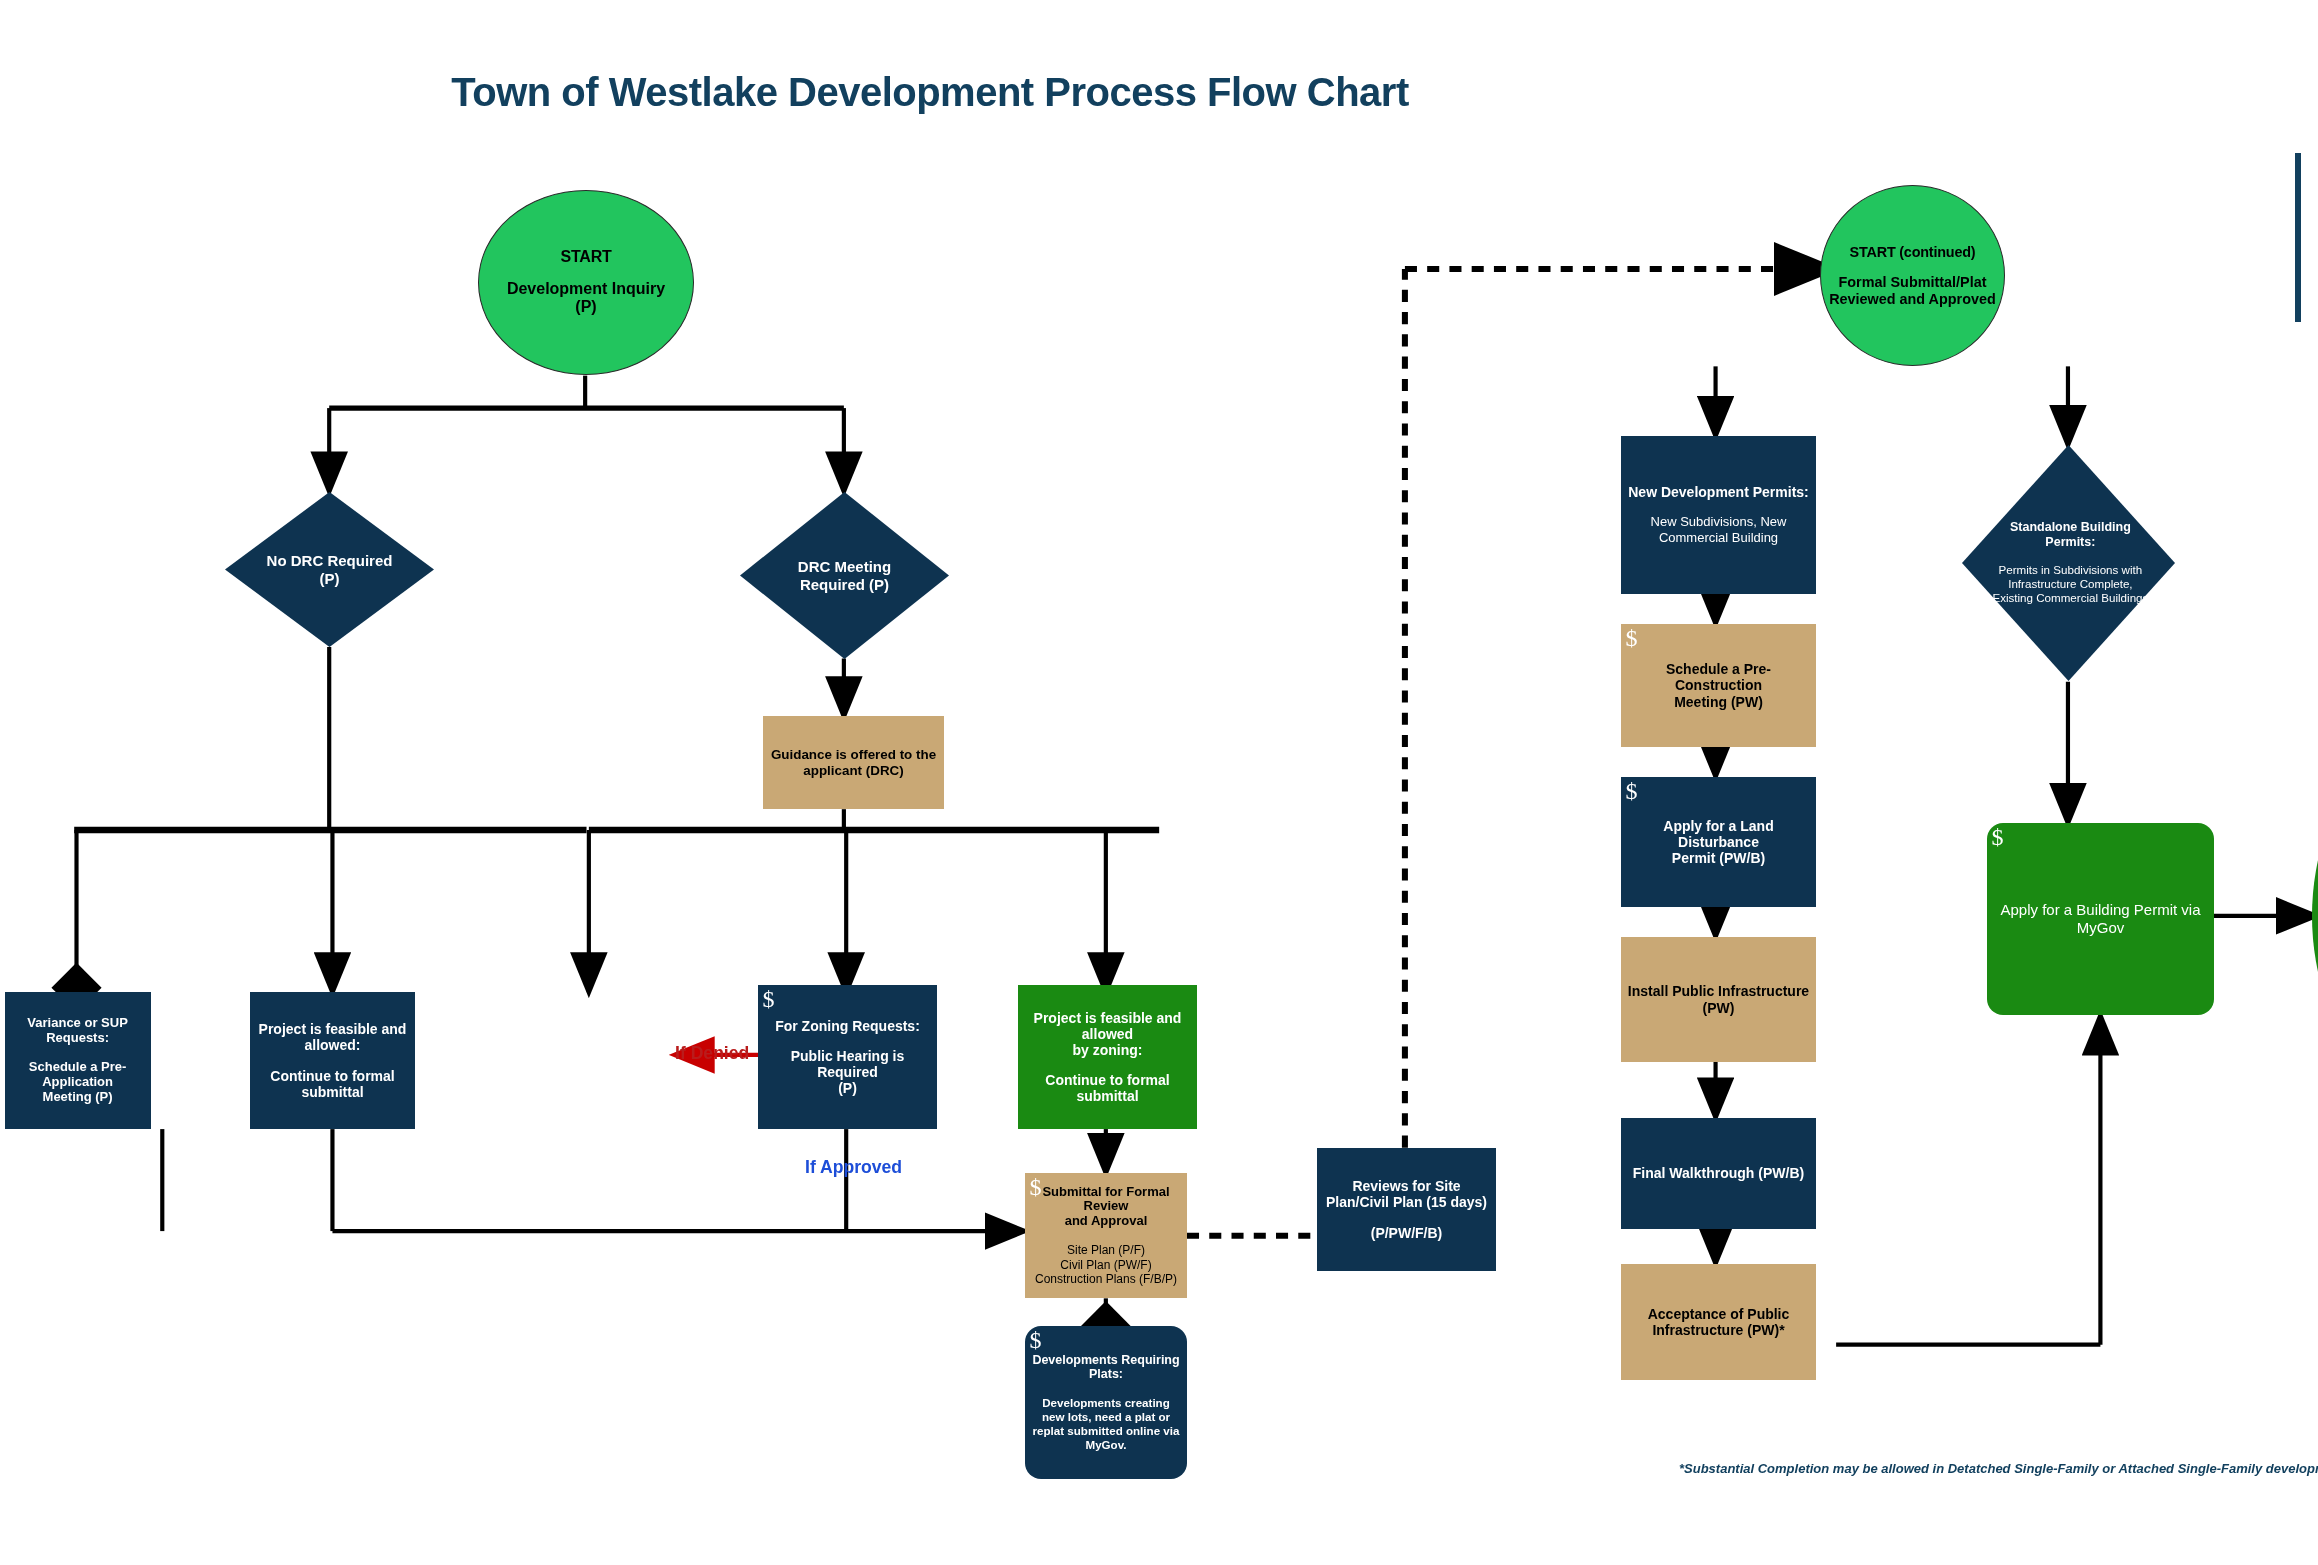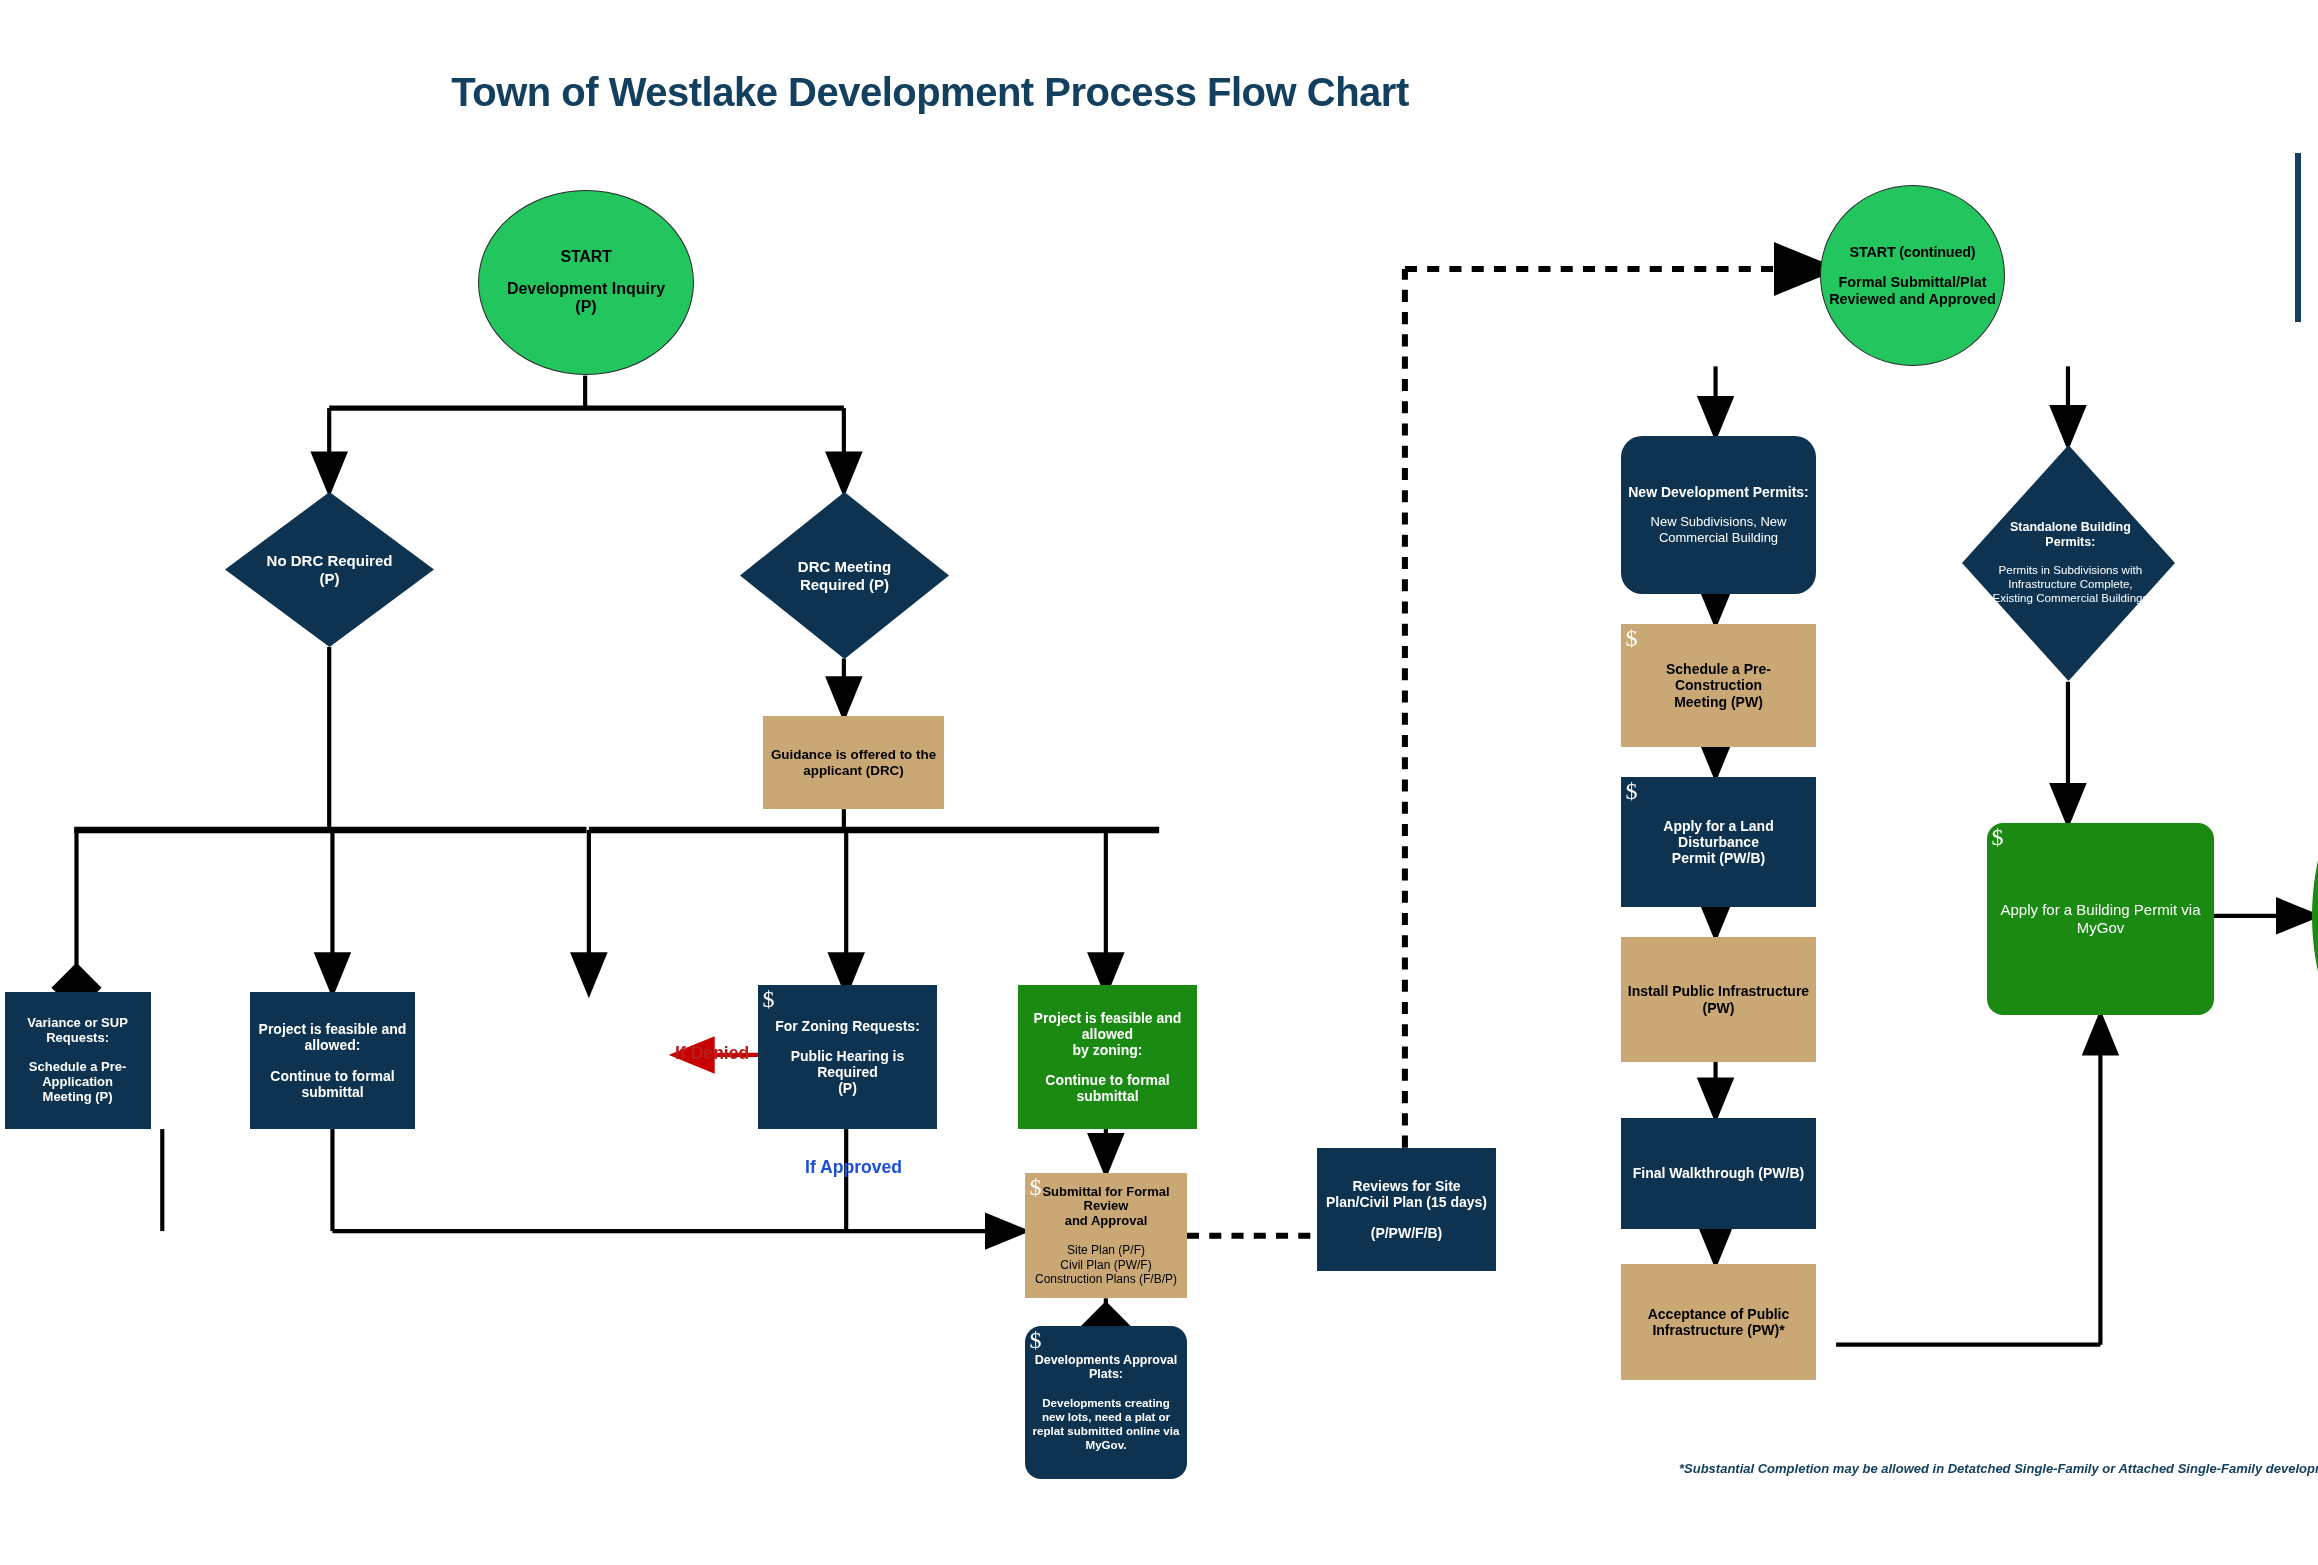--- a/index.html
+++ b/index.html
@@ -180,39 +180,39 @@
     <div class="sub" style="font-size:13px;white-space:pre-line">Submittal for Formal Review
 and Approval</div>
     <div class="gap"></div>
     <div class="thin" style="font-size:12px;line-height:1.2;white-space:pre-line">Site Plan (P/F)
 Civil Plan (PW/F)
 Construction Plans (F/B/P)</div>
   </div>
 
   <div class="node navy rounded" style="left:1025px;top:1326px;width:162px;height:153px;padding:6.5px 5.6px;">
     <span class="dollar">$</span>
-    <div class="sub" style="font-size:12.5px">Developments Approval Plats:</div>
+    <div class="sub" style="font-size:12.5px">Developments Requiring Plats:</div>
     <div class="gap"></div>
     <div class="sub" style="font-size:11.6px;line-height:1.22">Developments creating new lots, need a plat or replat submitted online via MyGov.</div>
   </div>
 
   <div class="node navy" style="left:1317px;top:1148px;width:179px;height:123px;padding:4.6px 6.5px;">
     <div class="sub" style="font-size:14px">Reviews for Site Plan/Civil Plan (15 days)</div>
     <div class="gap"></div>
     <div class="sub" style="font-size:14px">(P/PW/F/B)</div>
   </div>
 
   <div class="node tan-circle circle" style="left:1820px;top:185px;width:185px;height:181px;padding:0 7.4px;">
     <div class="ttl" style="font-size:14.4px">START (continued)</div>
     <div class="gap"></div>
     <div class="sub" style="font-size:14.4px;white-space:pre-line">Formal Submittal/Plat
 Reviewed and Approved</div>
   </div>
 
-  <div class="node navy" style="left:1621px;top:436px;width:195px;height:158px;padding:4.6px 6.5px;border-radius:21px;">
+  <div class="node navy" style="left:1621px;top:436px;width:195px;height:158px;padding:4.6px 6.5px;">
     <div class="sub" style="font-size:14px">New Development Permits:</div>
     <div class="gap"></div>
     <div class="thin" style="font-size:13px;line-height:1.2;white-space:pre-line">New Subdivisions, New
 Commercial Building</div>
   </div>
 
   <div class="node tan" style="left:1621px;top:624px;width:195px;height:123px;padding:4.6px 6.5px;">
     <span class="dollar">$</span>
     <div class="sub" style="font-size:14px;white-space:pre-line">Schedule a Pre-Construction
 Meeting (PW)</div>

